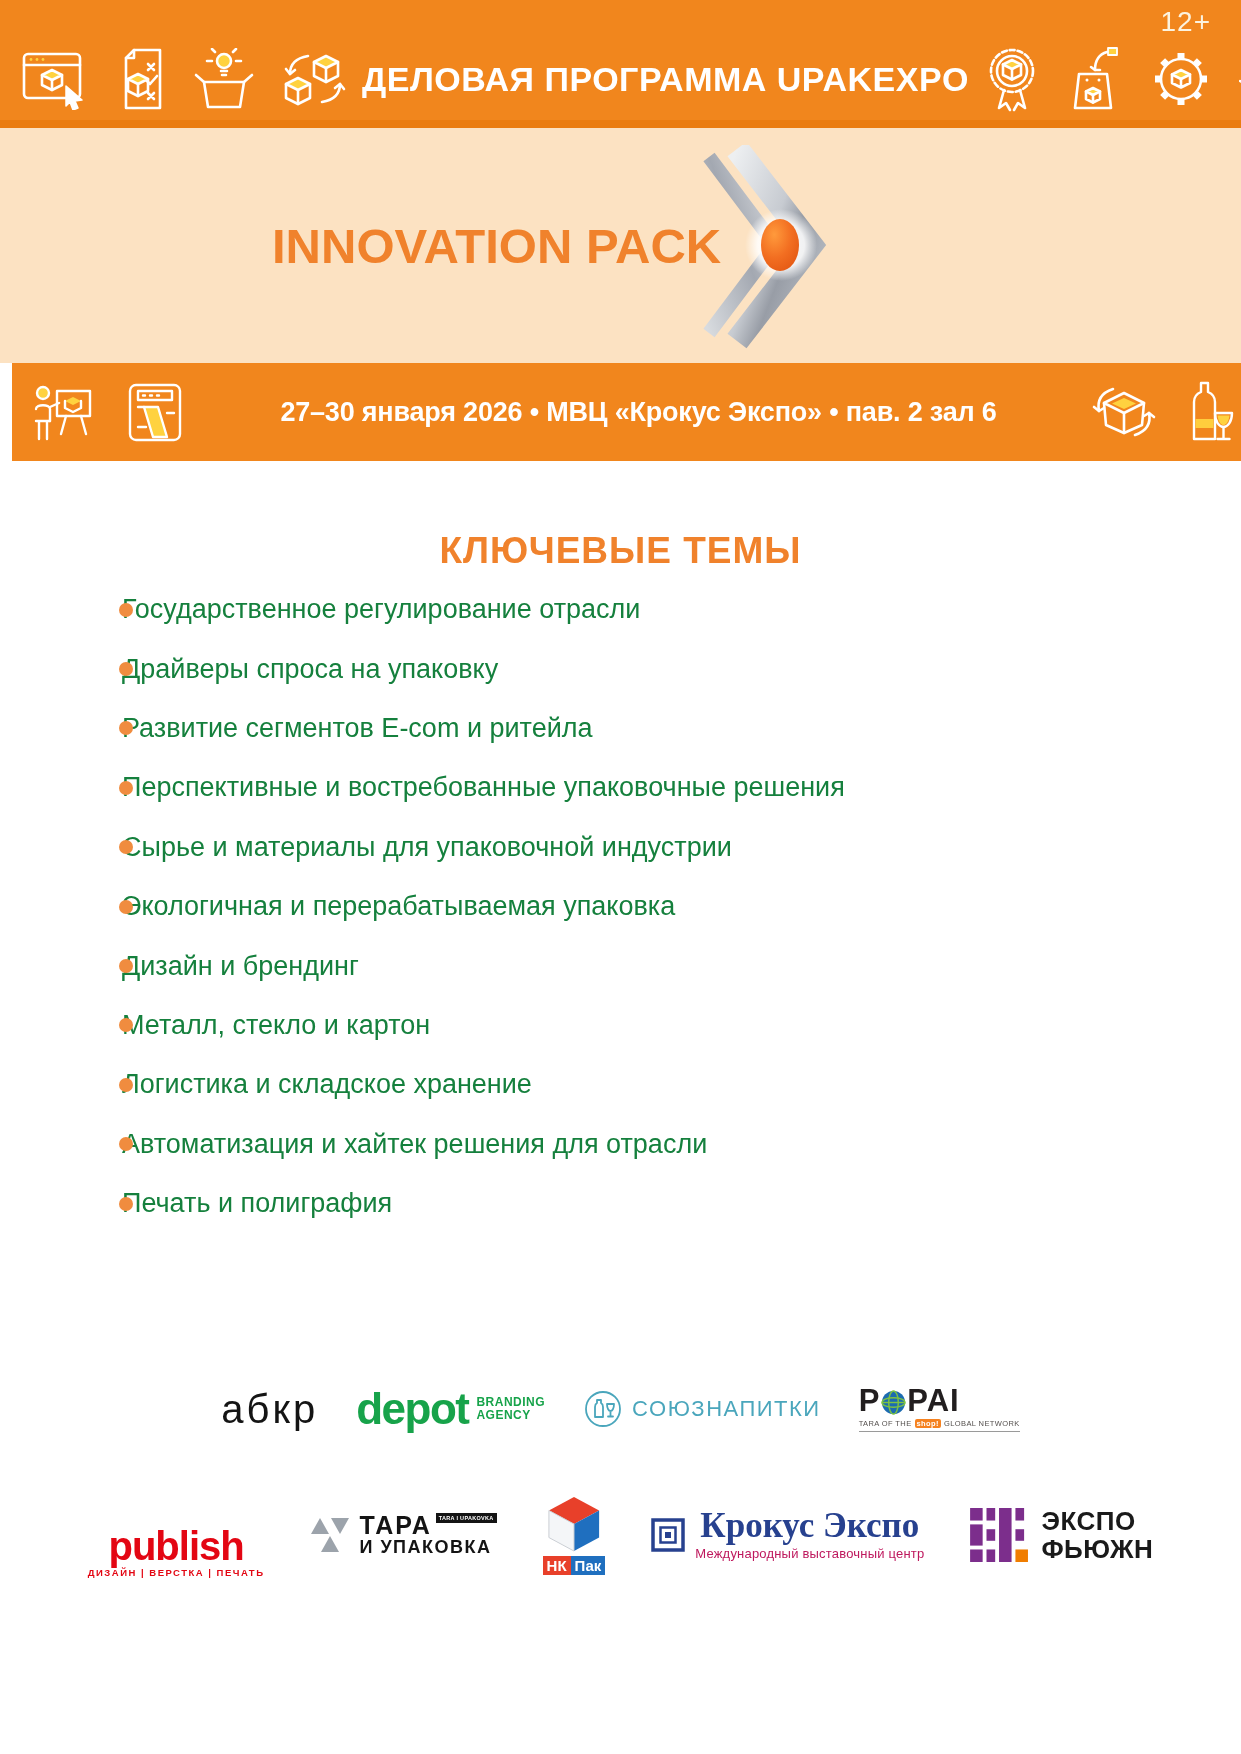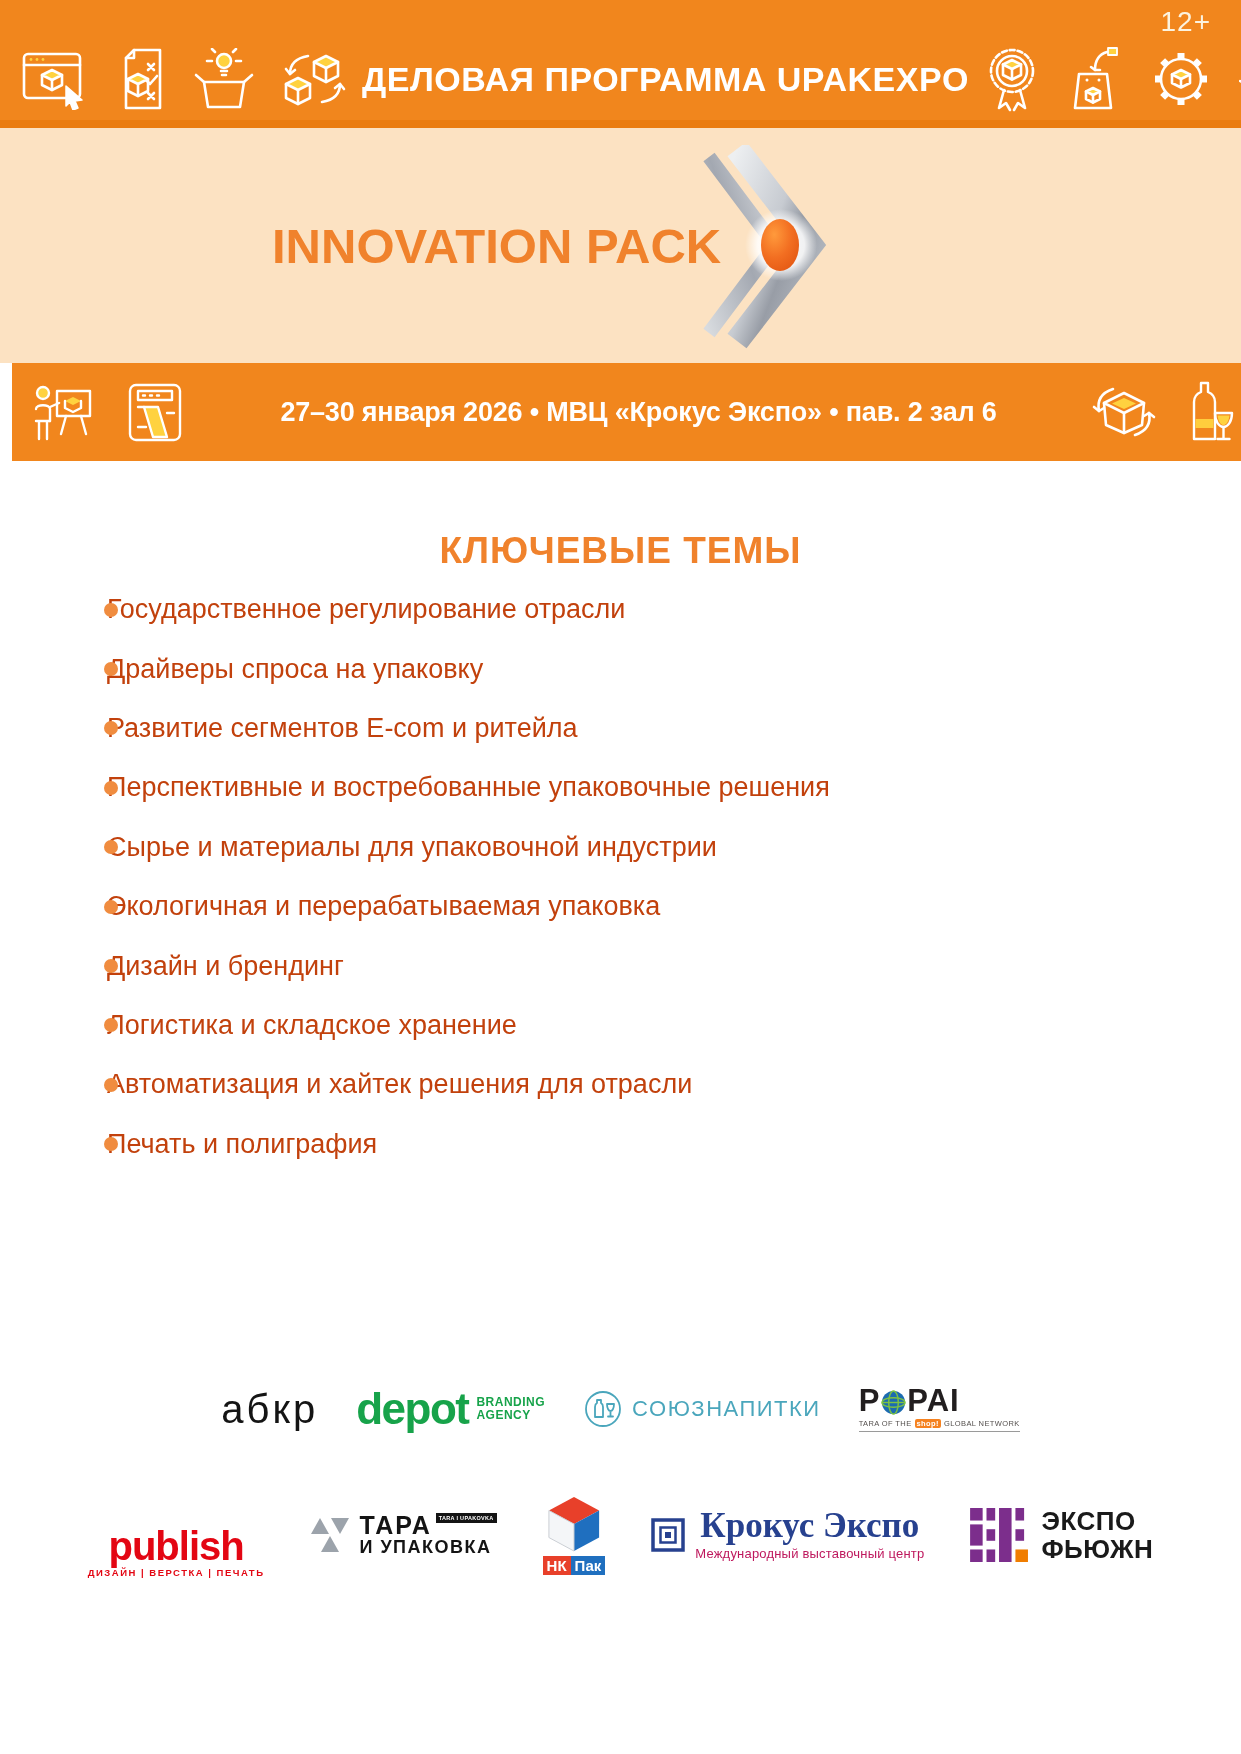--- a/index.html
+++ b/index.html
@@ -23,21 +23,21 @@
   .logo-mark { margin-left:-42px; position:relative; top:2px; }
 
   
   .band-date { position:absolute; top:363px; left:12px; width:100%; height:98px; background:#F1861D; display:flex; align-items:center; justify-content:space-between; padding:0 18px; }
   .date-icons { display:flex; align-items:center; gap:30px; }
   .date-text { color:#ffffff; font-size:27px; font-weight:700; letter-spacing:-0.2px; white-space:nowrap; }
 
   
   .topics-title { position:absolute; top:530px; left:0; width:100%; text-align:center; color:#F0822C; font-size:37px; font-weight:700; letter-spacing:1px; }
   ul.topics { position:absolute; top:580px; left:0; width:100%; list-style:none; }
-  ul.topics li { position:relative; height:59.4px; display:flex; align-items:center; padding-left:107px; font-size:27px; color:#c2410c; }
+  ul.topics li { position:relative; height:59.4px; display:flex; align-items:center; padding-left:107px; font-size:27px; color:#15803d;margin-left:15px; }
   ul.topics li::before { content:""; position:absolute; left:104px; top:50%; margin-top:-7px; width:14px; height:14px; border-radius:50%; background:#F08C3F; }
 
   
   .partners-1 { position:absolute; top:1386px; left:0; width:100%; display:flex; justify-content:center; align-items:center; gap:38px; }
   .partners-2 { position:absolute; top:1492px; left:0; width:100%; display:flex; justify-content:center; align-items:center; gap:46px; }
   .plogo { display:flex; align-items:center; }
 
   .abkr { font-size:40px; font-weight:500; color:#141414; letter-spacing:3px; }
 
   .depot { gap:8px; }
@@ -304,20 +304,21 @@
 
   <div class="topics-title">КЛЮЧЕВЫЕ ТЕМЫ</div>
   <ul class="topics">
     <li>Государственное регулирование отрасли</li>
     <li>Драйверы спроса на упаковку</li>
     <li>Развитие сегментов E-com и ритейла</li>
     <li>Перспективные и востребованные упаковочные решения</li>
     <li>Сырье и материалы для упаковочной индустрии</li>
     <li>Экологичная и перерабатываемая упаковка</li>
     <li>Дизайн и брендинг</li>
+    <li>Металл, стекло и картон</li>
     <li>Логистика и складское хранение</li>
     <li>Автоматизация и хайтек решения для отрасли</li>
     <li>Печать и полиграфия</li>
   </ul>
 
   <div class="partners-1">
     <div class="plogo abkr">абкр</div>
 
     <div class="plogo depot">
       <span class="depot-name">depot</span>

